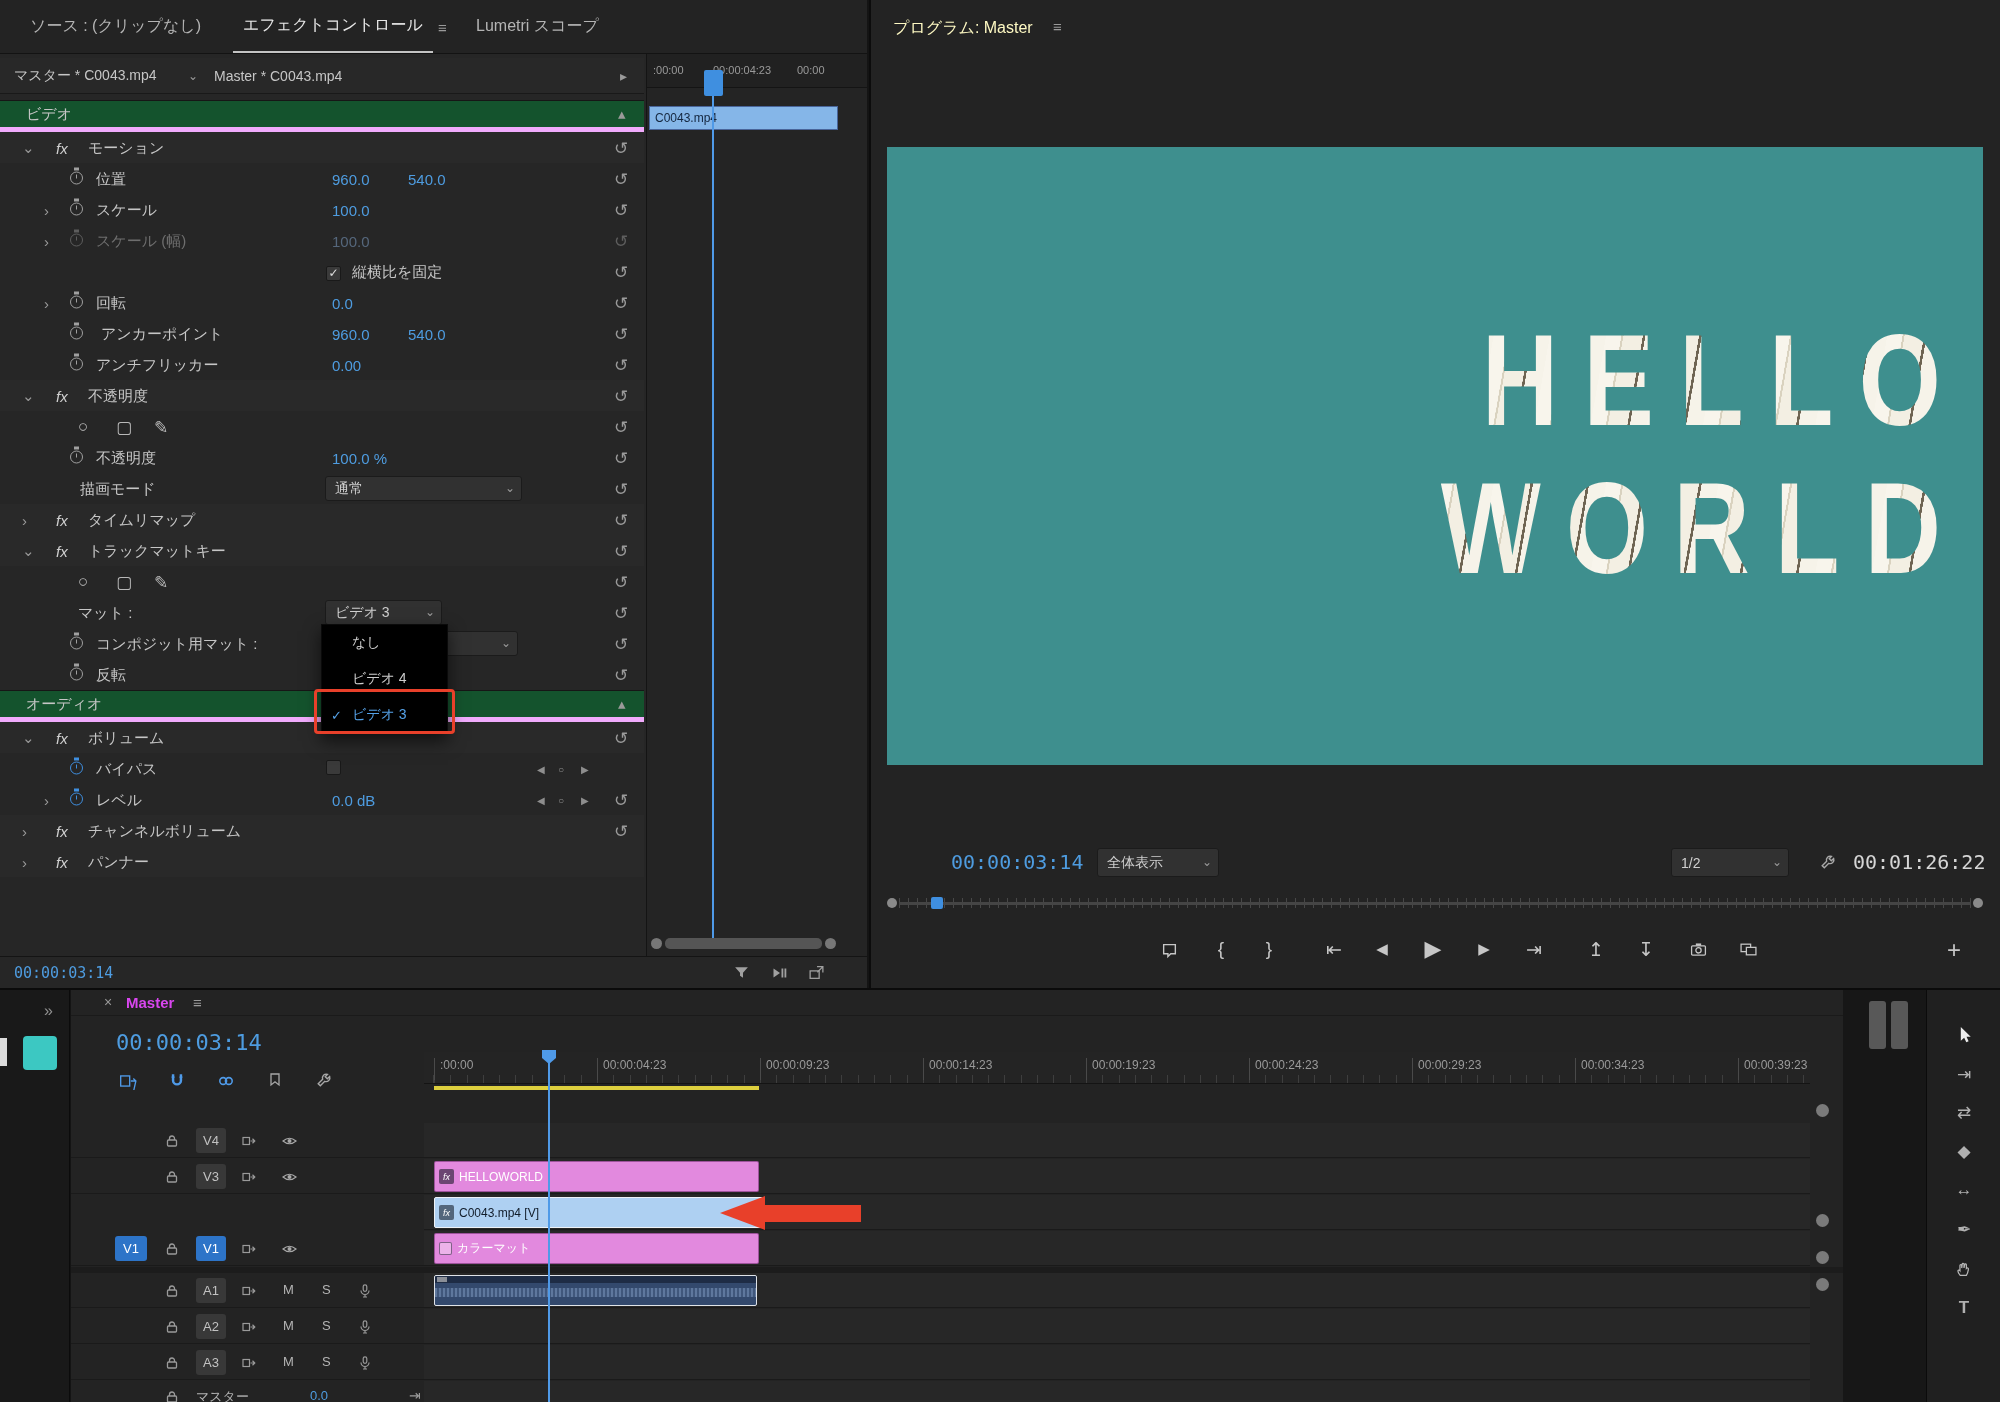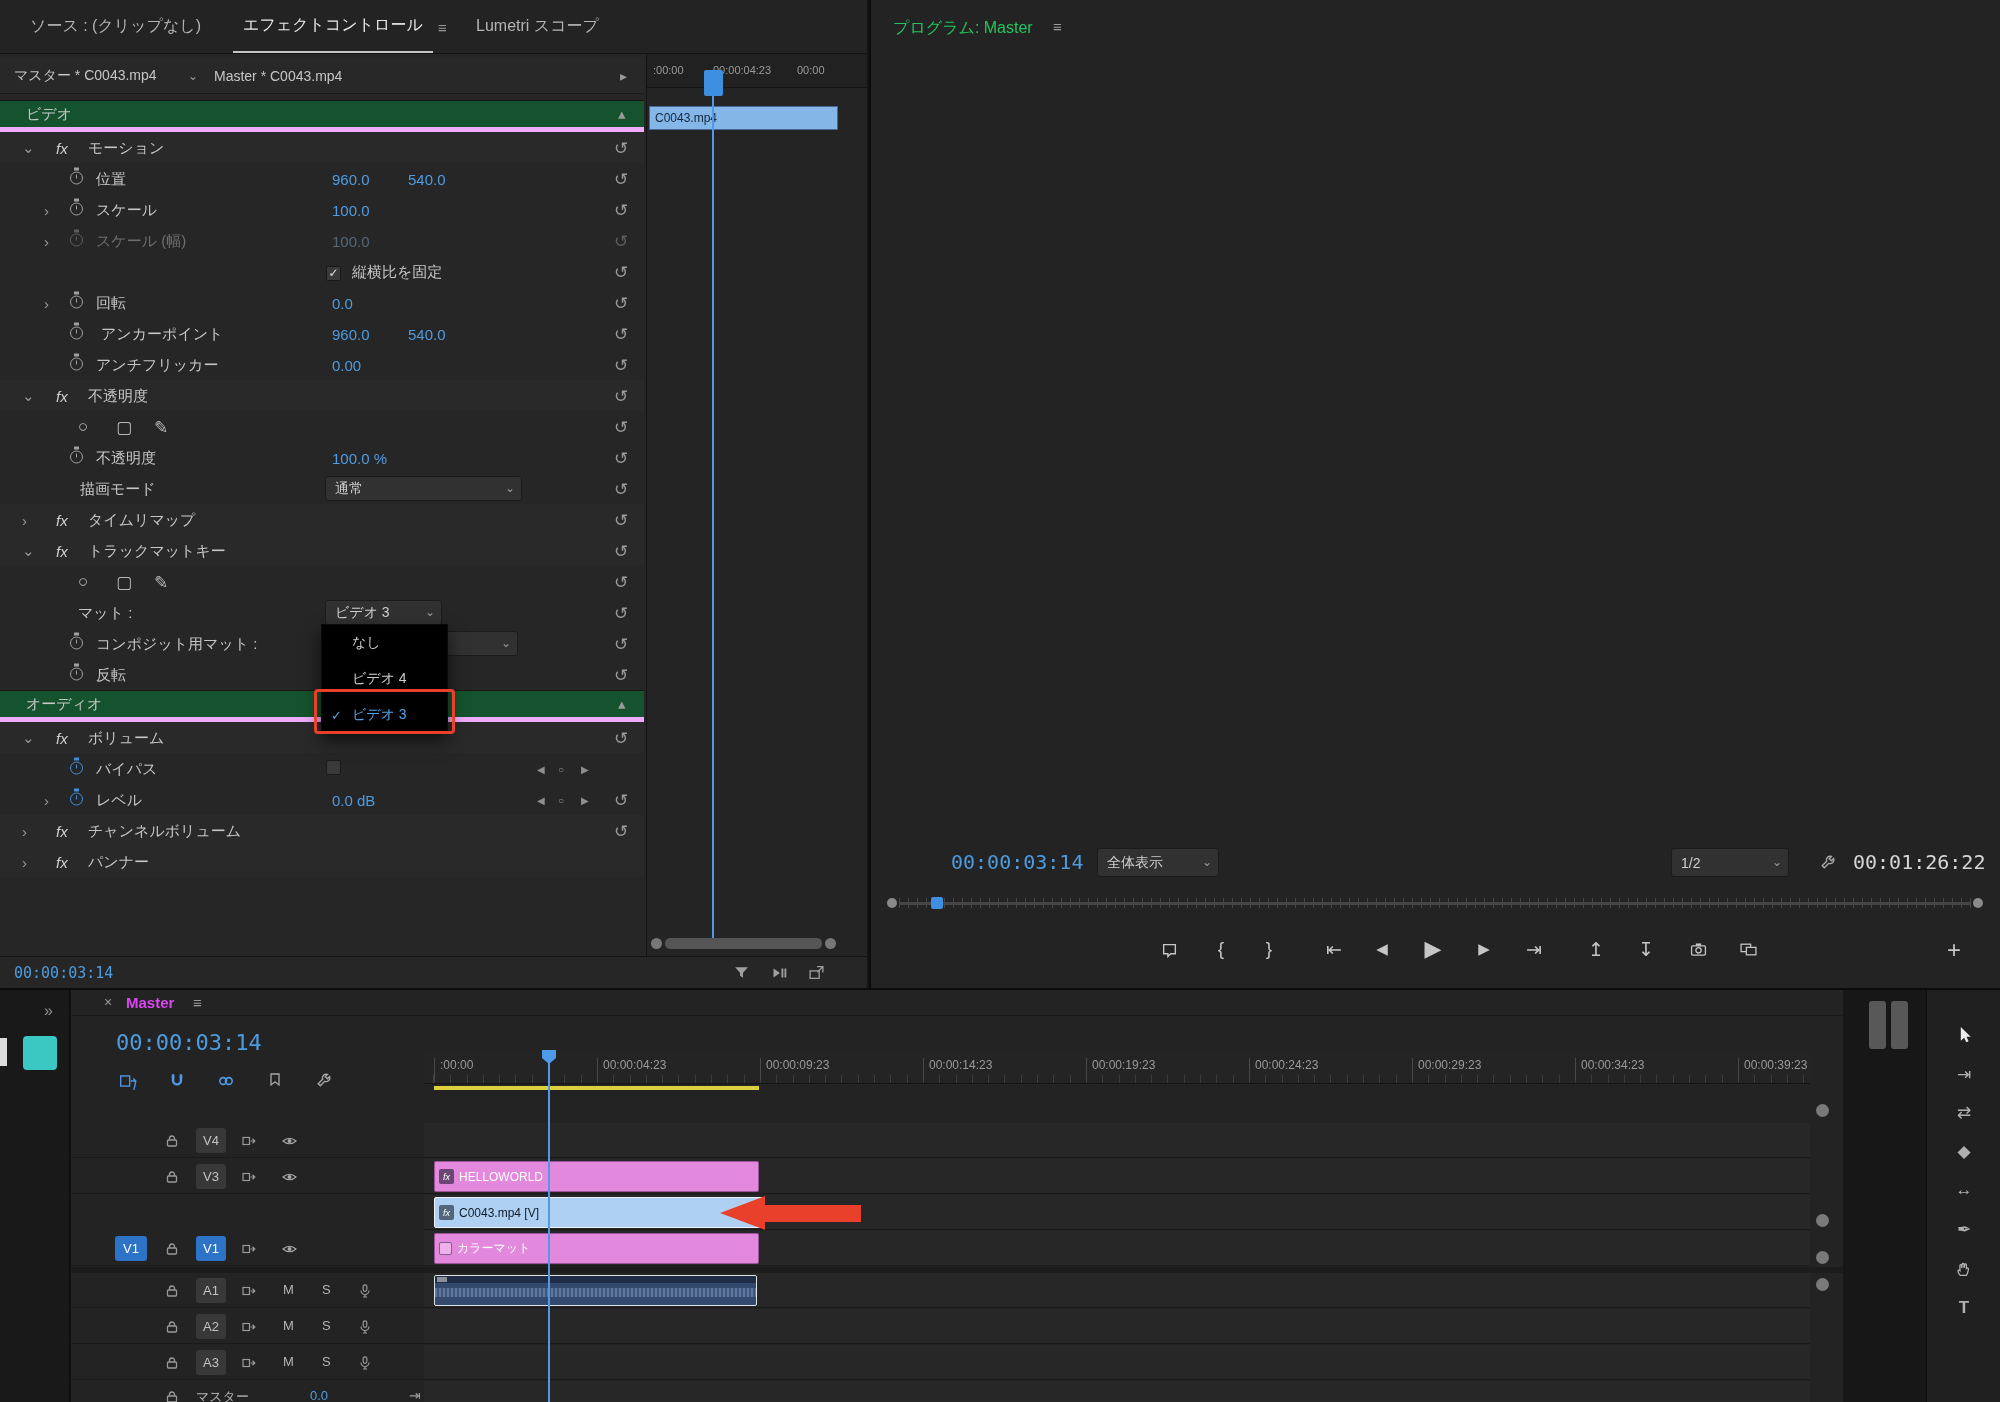--- a/index.html
+++ b/index.html
@@ -301,23 +301,29 @@
     <span class="ic" style="left:808px;top:7px">
         <svg width="17" height="17" viewBox="0 0 16 16">
           <rect x="2" y="6.5" width="8.5" height="7" fill="none" stroke="#a0a0a0" stroke-width="1.2"></rect>
           <path d="M8.5 2.5H14V8M13.8 2.7 8.8 7.7" fill="none" stroke="#a0a0a0" stroke-width="1.2"></path>
         </svg>
       </span>
   </div>
 </div>
 
 <div id="prog">
-  <span style="position:absolute;left:22px;top:18px;font-size:16px;color:#22c55e">プログラム: Master</span>
+  <span style="position:absolute;left:22px;top:18px;font-size:16px;color:#fef9c3">プログラム: Master</span>
   <span style="position:absolute;left:182px;top:18px;color:#9a9a9a">≡</span>
 
+  <div id="video">
+    <div style="position:absolute;right:17px;top:168px">
+      <div class="ovl">HELLO</div>
+      <div class="ovl" style="margin-top:42px">WORLD</div>
+    </div>
+  </div>
 
   <span class="mono" style="position:absolute;left:80px;top:850px;font-size:20px;color:#4e9ce0">00:00:03:14</span>
   <span class="dd" style="left:226px;top:848px;width:122px;height:29px">
       <span>全体表示</span>
       <span class="car" style="top:6px">⌄</span>
     </span>
   <span class="dd" style="left:800px;top:848px;width:118px;height:29px">
       <span>1/2</span>
       <span class="car" style="top:6px">⌄</span>
     </span>

